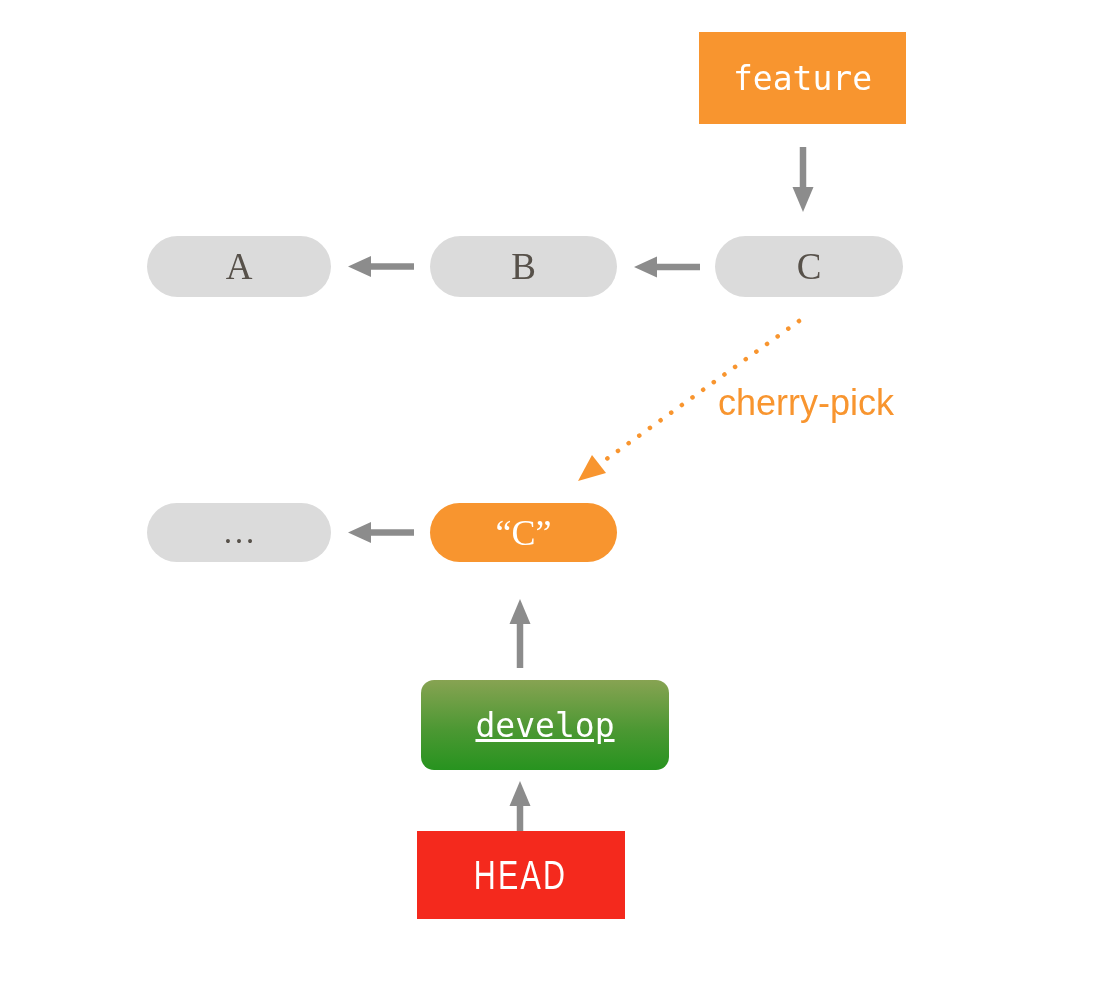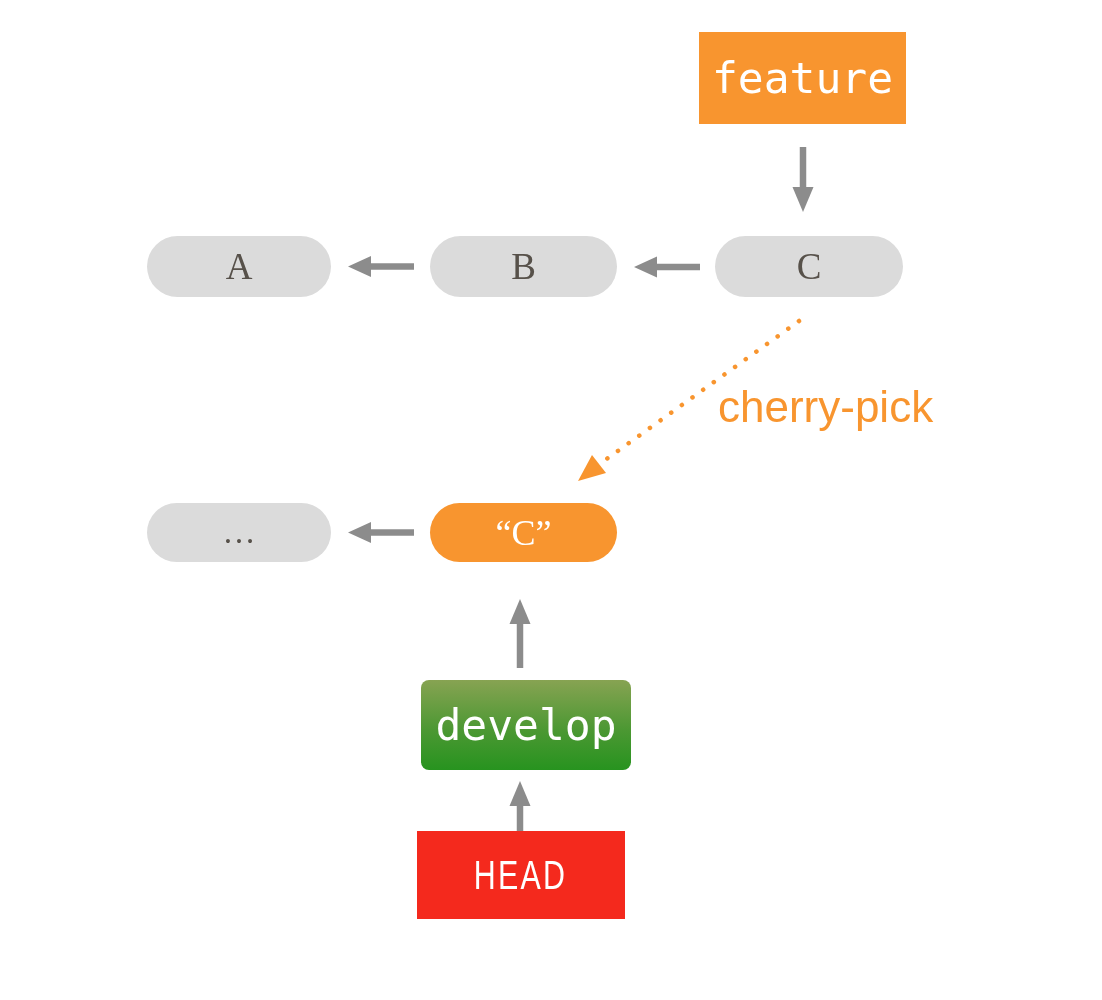--- a/index.html
+++ b/index.html
@@ -42,36 +42,37 @@
   }
   .branch-box {
     position: absolute;
     display: flex;
     align-items: center;
     justify-content: center;
     color: #ffffff;
   }
   .mono-label {
     font-family: "DejaVu Sans Mono", monospace;
-    font-size: 43px;
+    font-size: 33px;
     color: #ffffff;
   }
   .feature-box {
     left: 699px; top: 32px;
     width: 207px; height: 92px;
     background: var(--orange, #F8952F);
   }
   .develop-box {
     left: 421px; top: 680px;
-    width: 210px; height: 90px;
-    border-radius: 8px;
+    width: 248px; height: 90px;
+    border-radius: 13px;
     background: linear-gradient(to bottom,
       var(--green-top, #87A352) 0%,
       #4C9833 55%,
       var(--green-bottom, #27931F) 100%);
+    text-decoration: underline;
   }
   .head-box {
     left: 417px; top: 831px;
     width: 208px; height: 88px;
     background: var(--red, #F4291D);
   }
   .head-label {
     font-family: "Liberation Sans", sans-serif;
     font-size: 40px;
     letter-spacing: 3px;
@@ -97,21 +98,21 @@
     left: 430px; top: 503px;
     width: 187px; height: 59px;
     background: var(--orange, #F8952F);
     color: #ffffff;
     font-size: 36px;
   }
   .cherry-pick-label {
     position: absolute;
     left: 718px; top: 382px;
     font-family: "Liberation Sans", sans-serif;
-    font-size: 44px;
+    font-size: 36px;
     color: var(--orange, #F8952F);
   }
 </style>
 </head>
 <body>
 
 <div class="canvas">
 
   <svg class="arrows-layer" viewBox="0 0 1102 1000">
 

